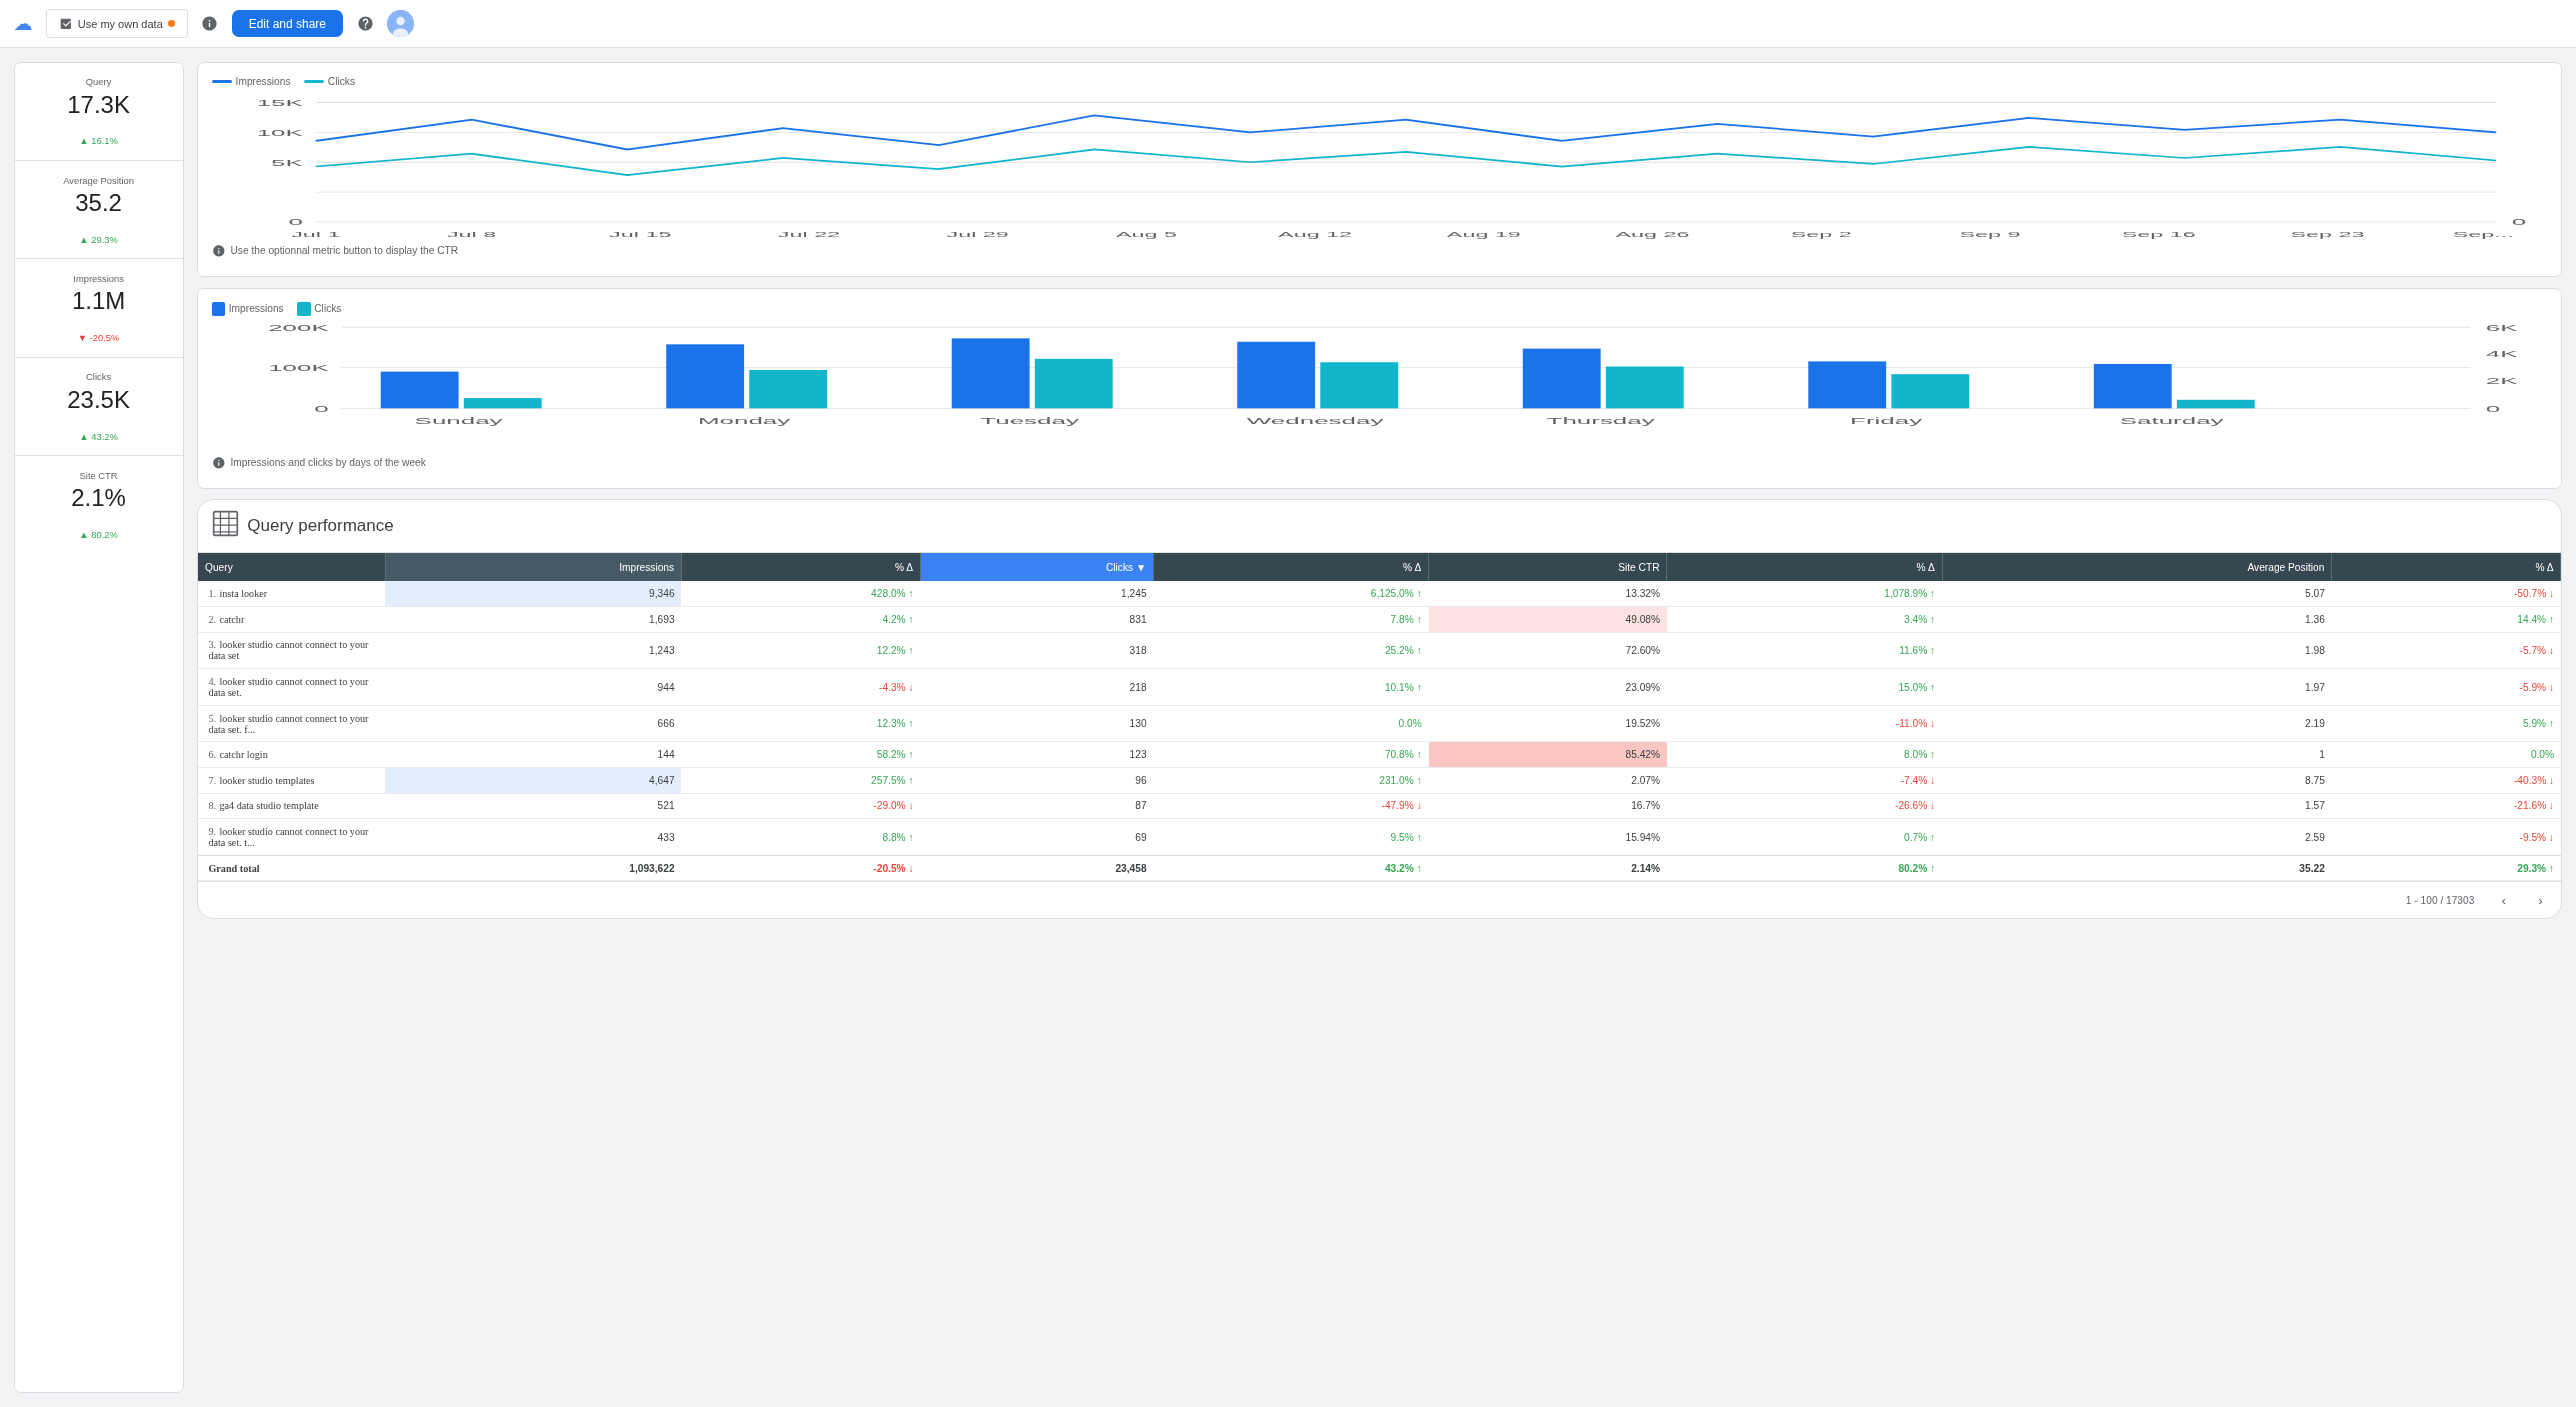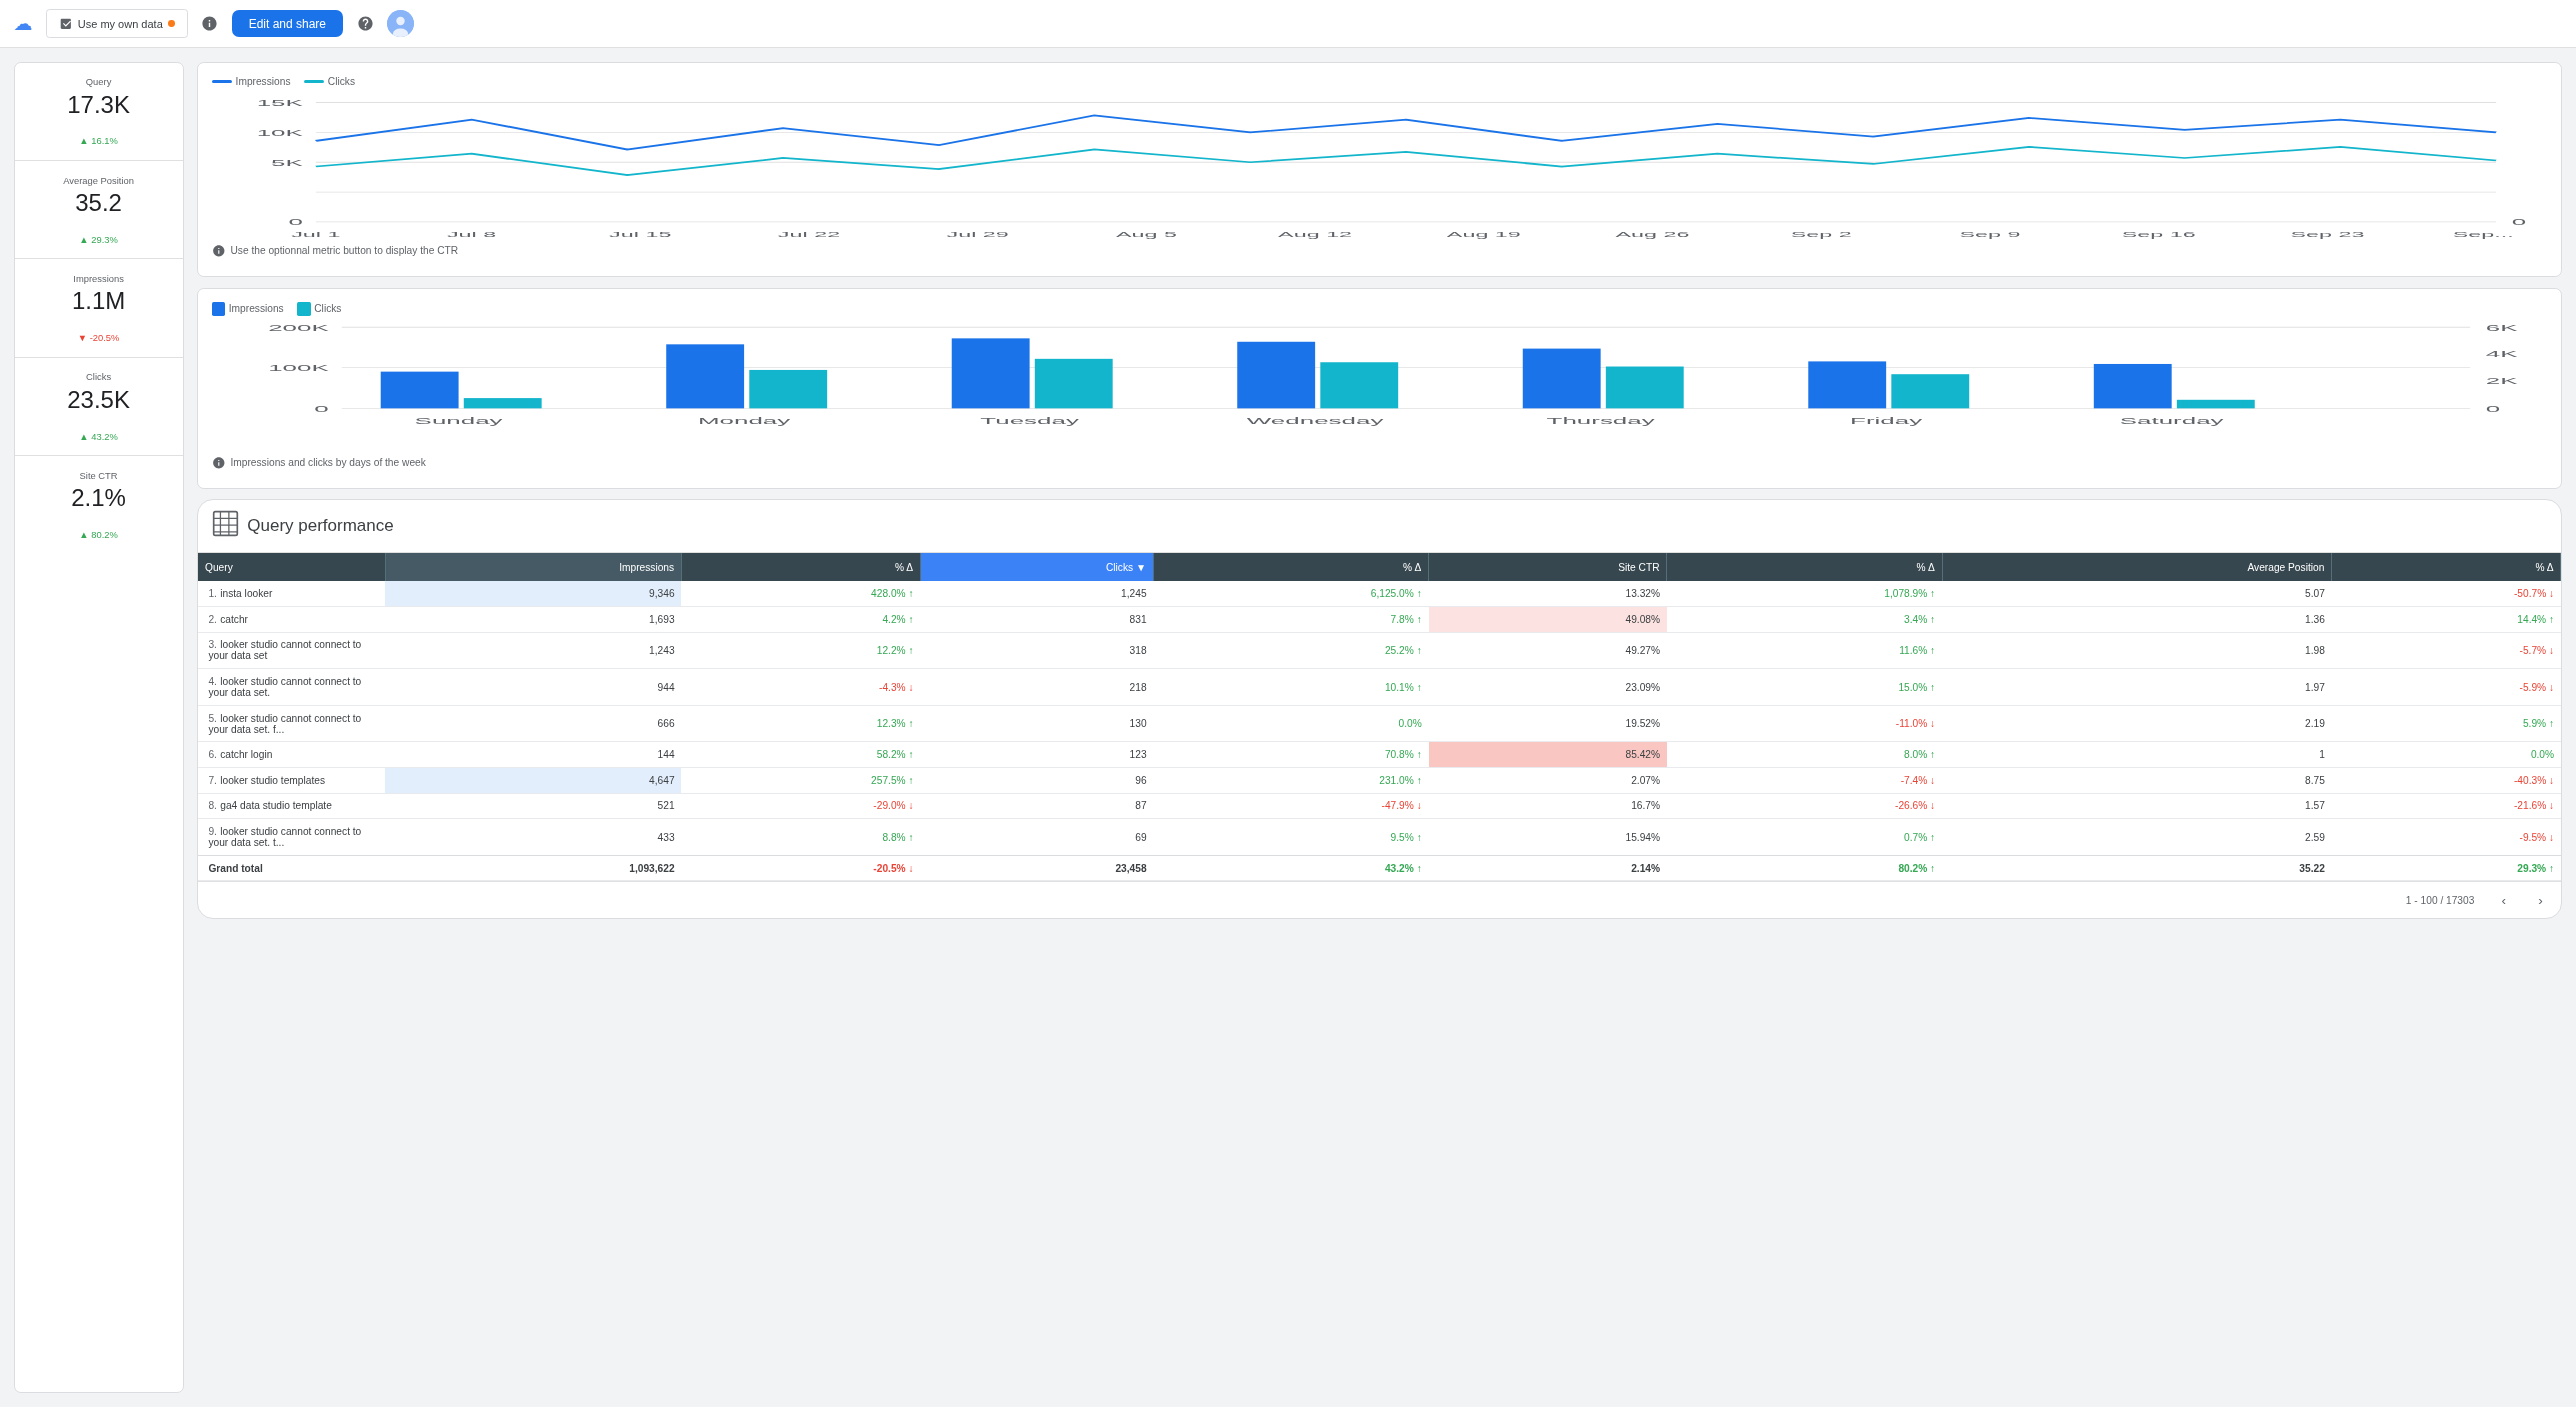--- a/index.html
+++ b/index.html
@@ -98,21 +98,21 @@
     thead th {
       padding: 8.5px 6.8px; text-align: right; font-weight: 500; font-size: 10.2px;
       border-right: 0.9px solid #546e7a;
       white-space: nowrap;
     }
     thead th:first-child { text-align: left; }
     thead th:nth-child(2) { background: #455a64; }
     thead th:nth-child(4) { background: #455a64; }
     tbody tr { border-bottom: 0.9px solid #e8eaed; }
     tbody td { padding: 6.8px 6.8px; text-align: right; font-size: 10.2px; }
-    tbody td:first-child { text-align: left; color: #3c4043; padding-left: 10.2px; }
+    tbody td:first-child { text-align: left; color: #3c4043; padding-left: 10.2px; font-family: Liberation Serif, serif; }
     .row-num { color: #5f6368; margin-right: 3.4px; }
     .cell-highlight-blue { background: rgba(26, 115, 232, 0.12); }
     .cell-highlight-pink { background: rgba(234, 67, 53, 0.15); }
     .cell-highlight-pink2 { background: rgba(234, 67, 53, 0.3); }
     .delta-up { color: #34a853; }
     .delta-down { color: #ea4335; }
     .grand-total td { font-weight: 600; border-top: 1.7px solid #dadce0; }
     .pagination-row {
       display: flex; justify-content: flex-end; align-items: center;
       padding: 6.8px 13.6px; gap: 22px; font-size: 10.2px; color: #5f6368; border-top: 0.9px solid #e0e0e0;
@@ -355,21 +355,21 @@
     <td class="delta-up">3.4% ↑</td>
     <td>1.36</td>
     <td class="delta-up">14.4% ↑</td>
   </tr>
             <tr>
     <td><span class="row-num">3.</span>looker studio cannot connect to your data set</td>
     <td class="">1,243</td>
     <td class="delta-up">12.2% ↑</td>
     <td>318</td>
     <td class="delta-up">25.2% ↑</td>
-    <td class="">49.27%</td>
+    <td class="">72.60%</td>
     <td class="delta-up">11.6% ↑</td>
     <td>1.98</td>
     <td class="delta-down">-5.7% ↓</td>
   </tr>
             <tr>
     <td><span class="row-num">4.</span>looker studio cannot connect to your data set.</td>
     <td class="">944</td>
     <td class="delta-down">-4.3% ↓</td>
     <td>218</td>
     <td class="delta-up">10.1% ↑</td>

